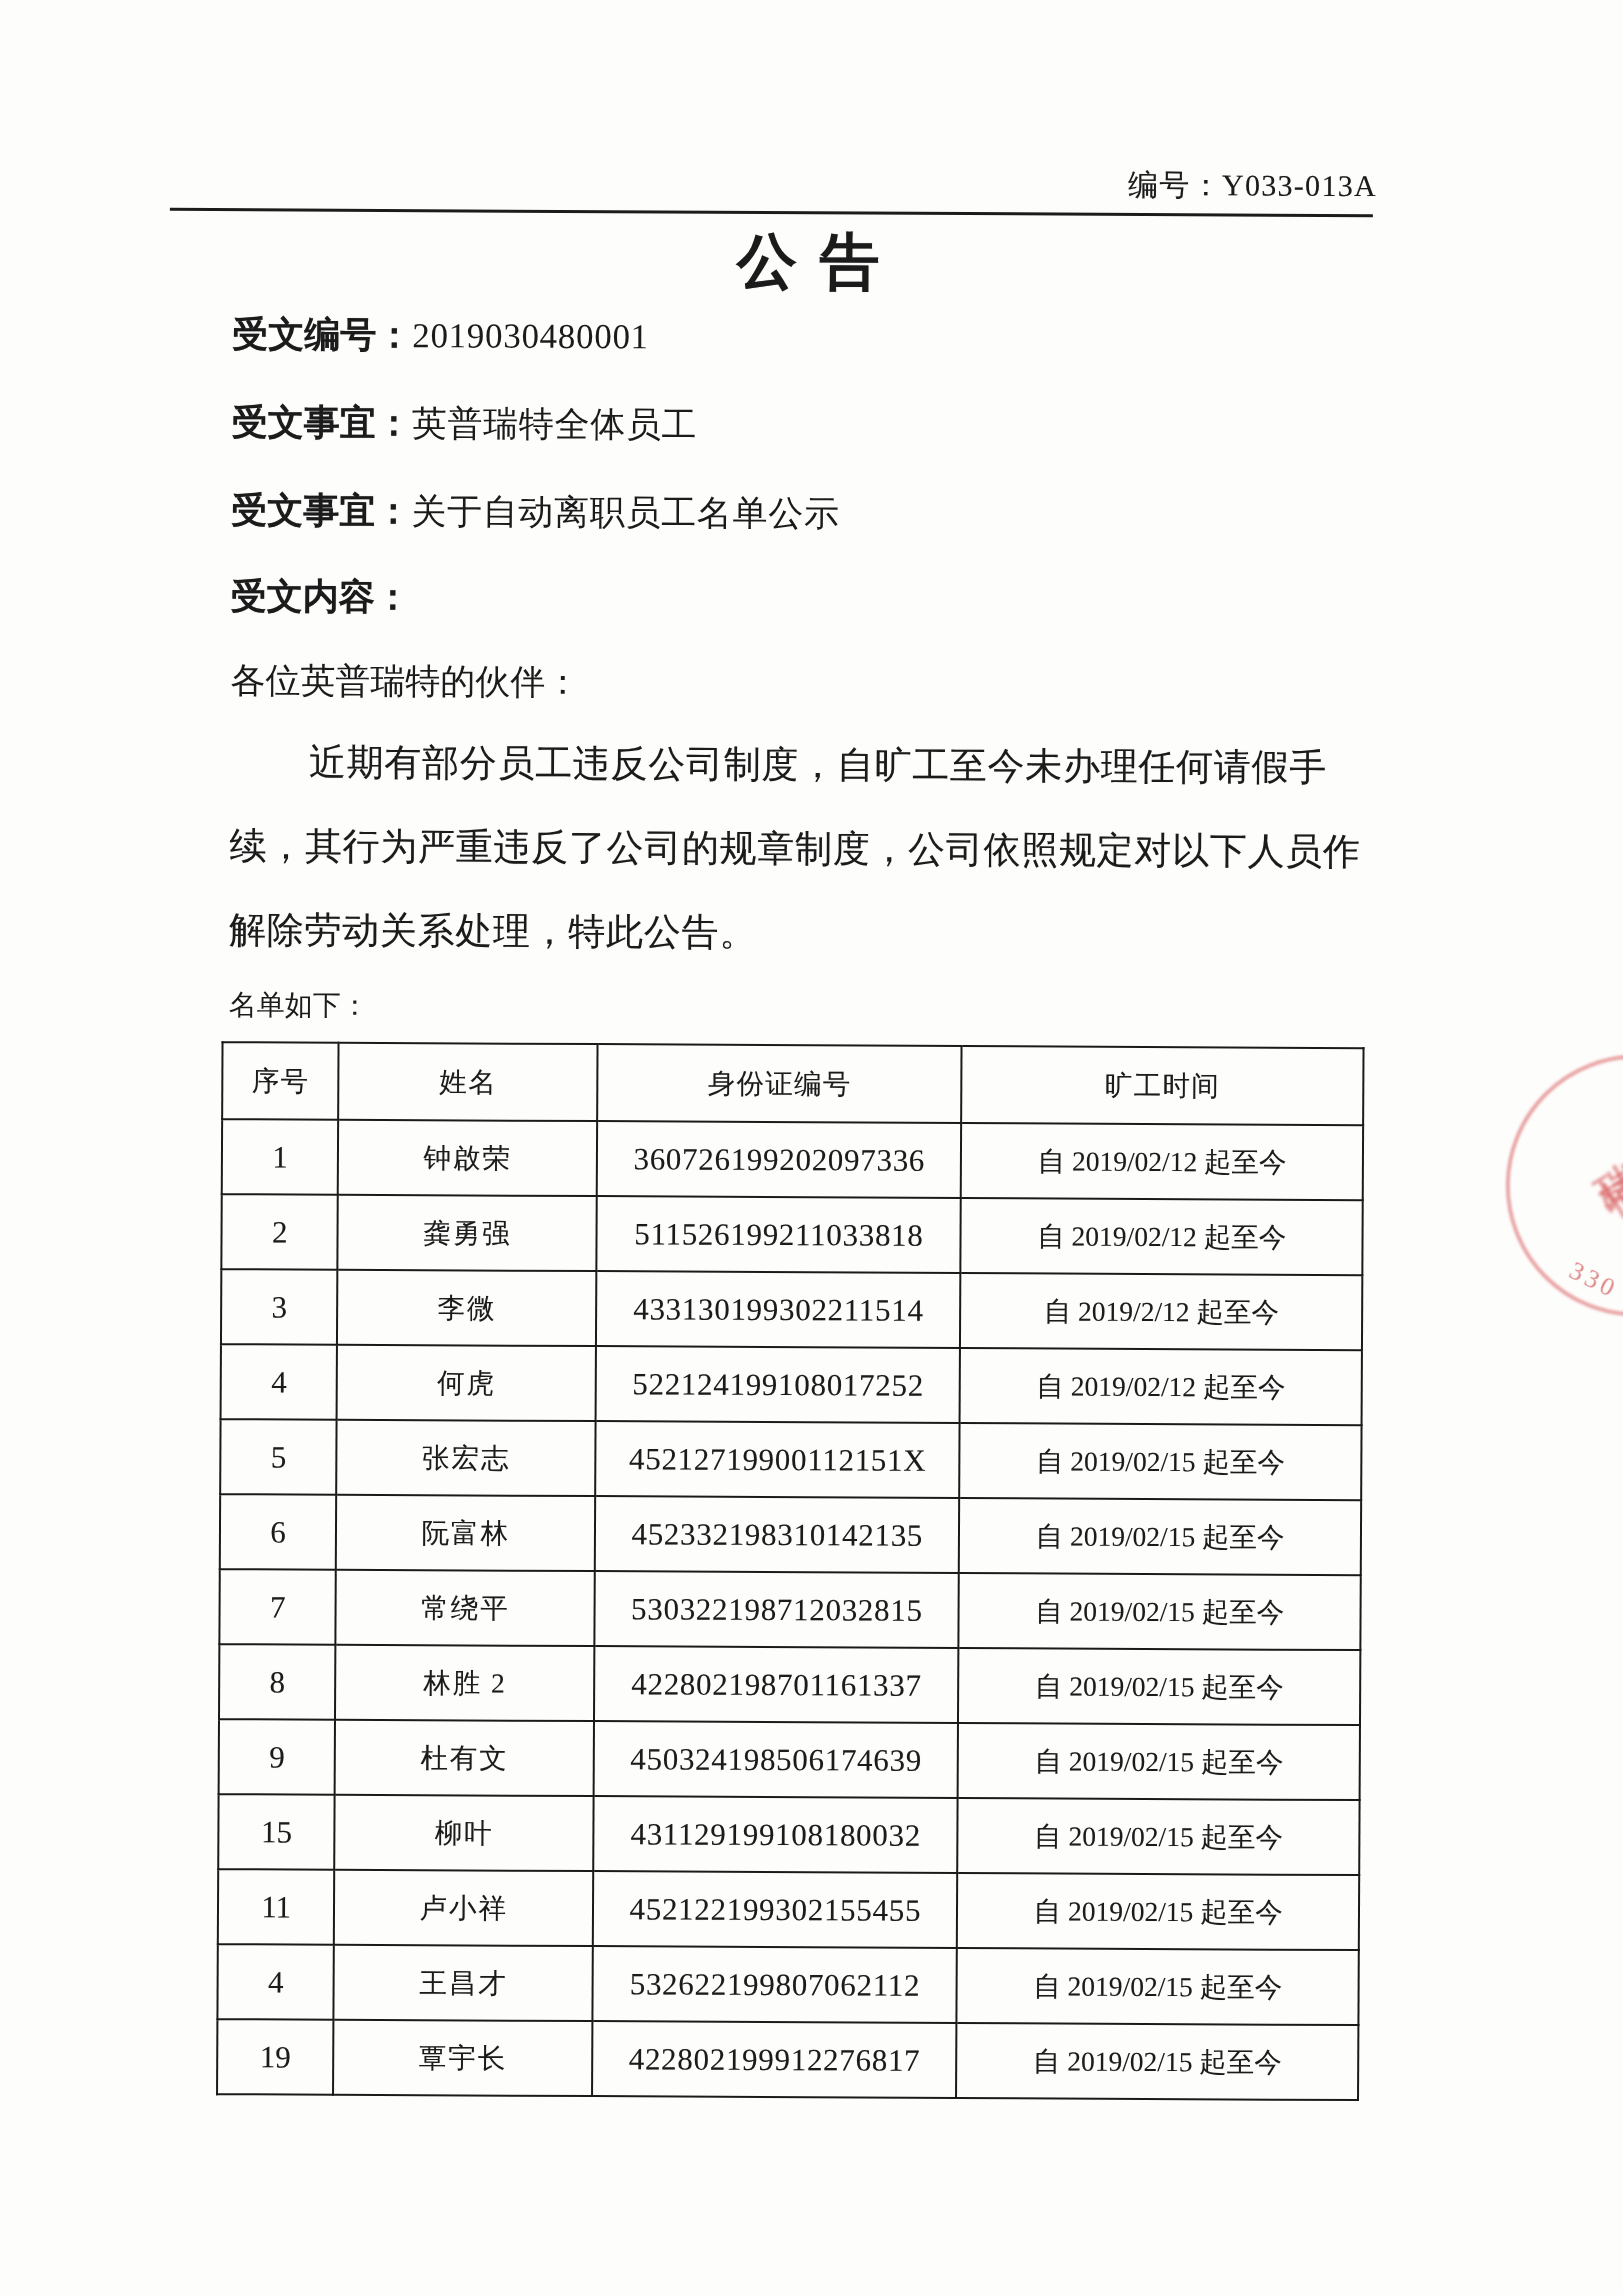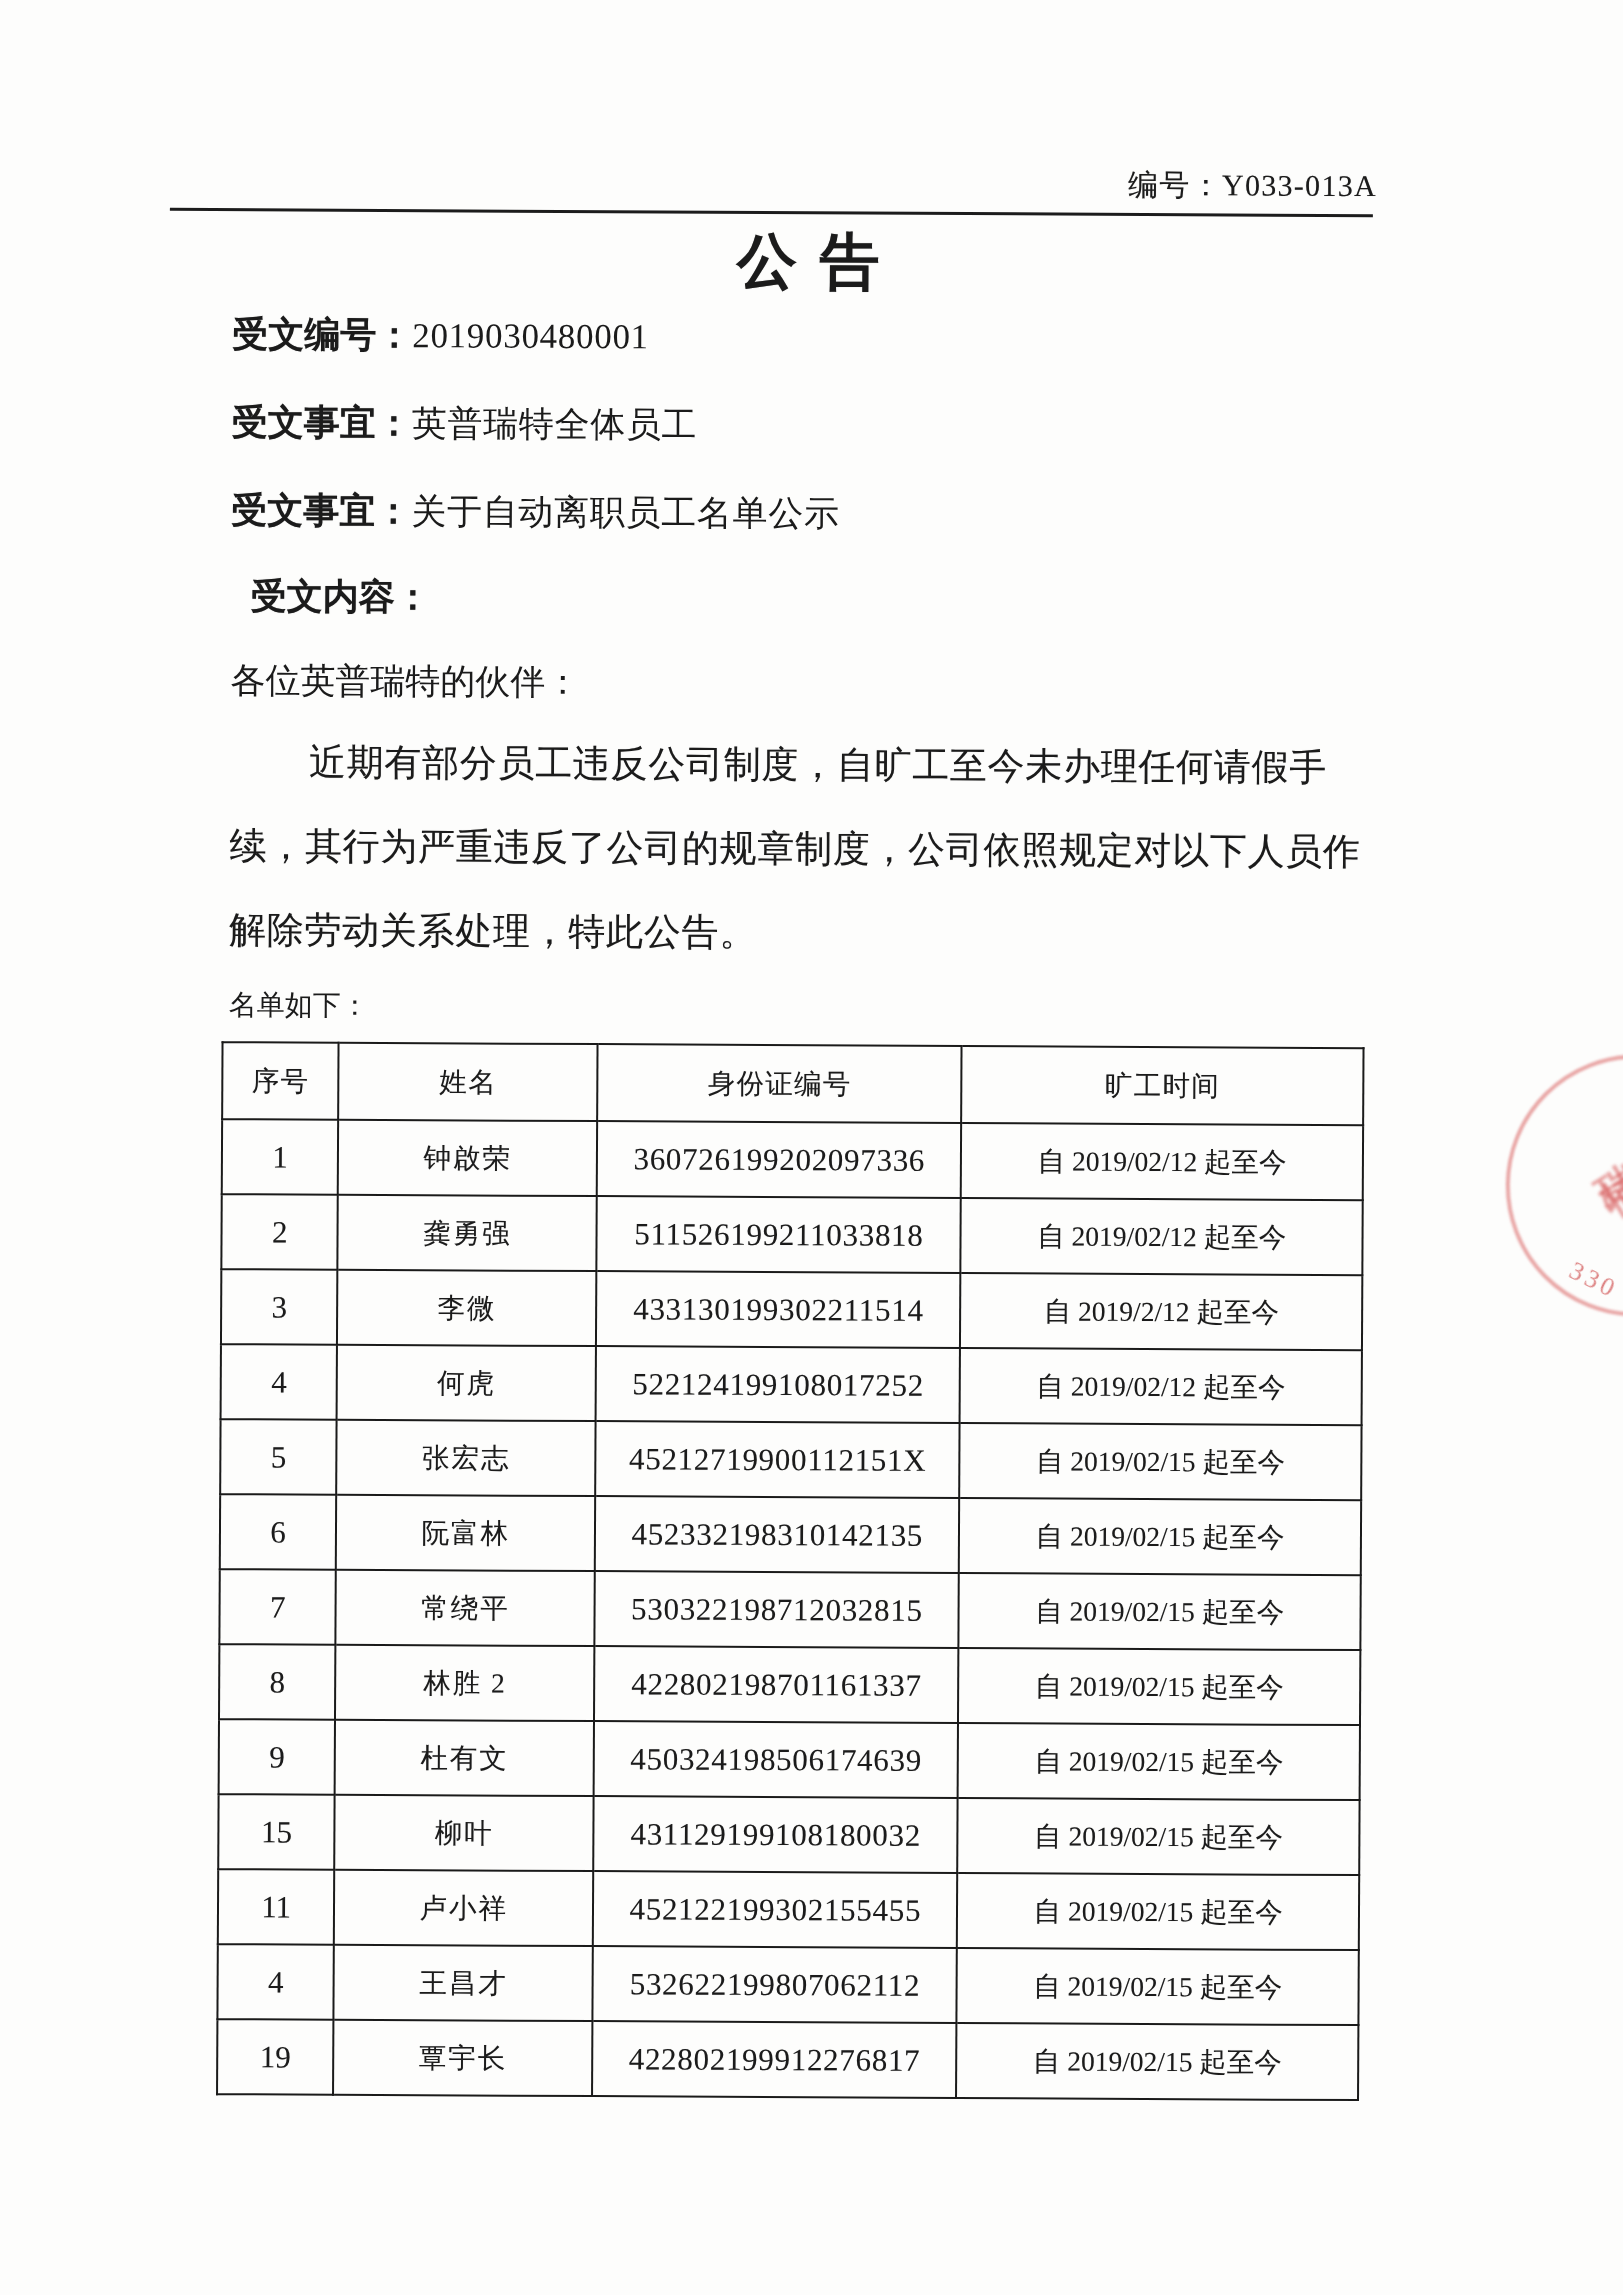--- a/index.html
+++ b/index.html
@@ -32,21 +32,21 @@
     position:absolute;top:219px;left:0;width:1623px;
     text-align:center;
     font-size:60px;font-weight:700;letter-spacing:3.9px;
     text-shadow:0 0 0.7px rgba(10,10,10,.55);
   }
   
   .meta-line{position:absolute;left:234px;white-space:nowrap;}
   .meta-line.m0{top:310px;}
   .meta-line.m1{top:398px;}
   .meta-line.m2{top:486px;}
-  .meta-line.m3{top:572px;margin-left:20px;}
+  .meta-line.m3{top:572px;}
   .meta-label{
     font-family:Liberation Sans, sans-serif;
     font-weight:700;font-size:36px;
     text-shadow:0 0 0.7px rgba(10,10,10,.5);
   }
   .meta-value{font-size:35px;letter-spacing:0.7px;}
   
   .salutation{position:absolute;left:234px;top:657px;font-size:35px;}
   .para{position:absolute;left:234px;top:738px;width:1138px;}
   .para-line{font-size:37px;letter-spacing:0.7px;height:84px;line-height:47px;

